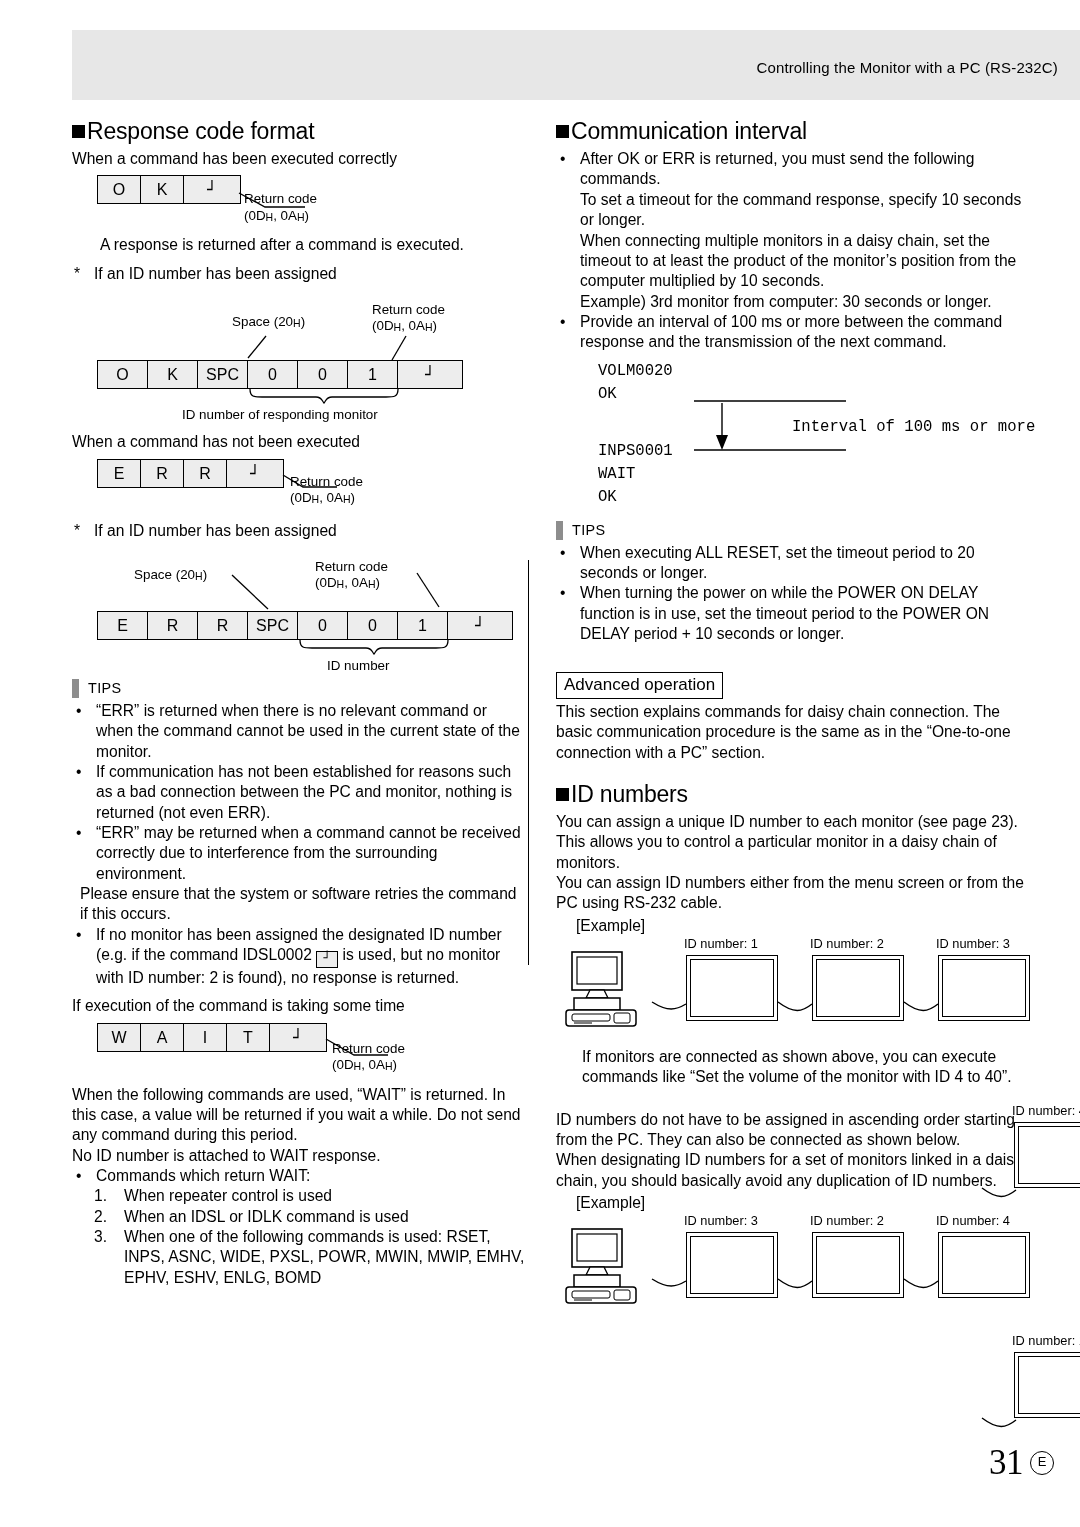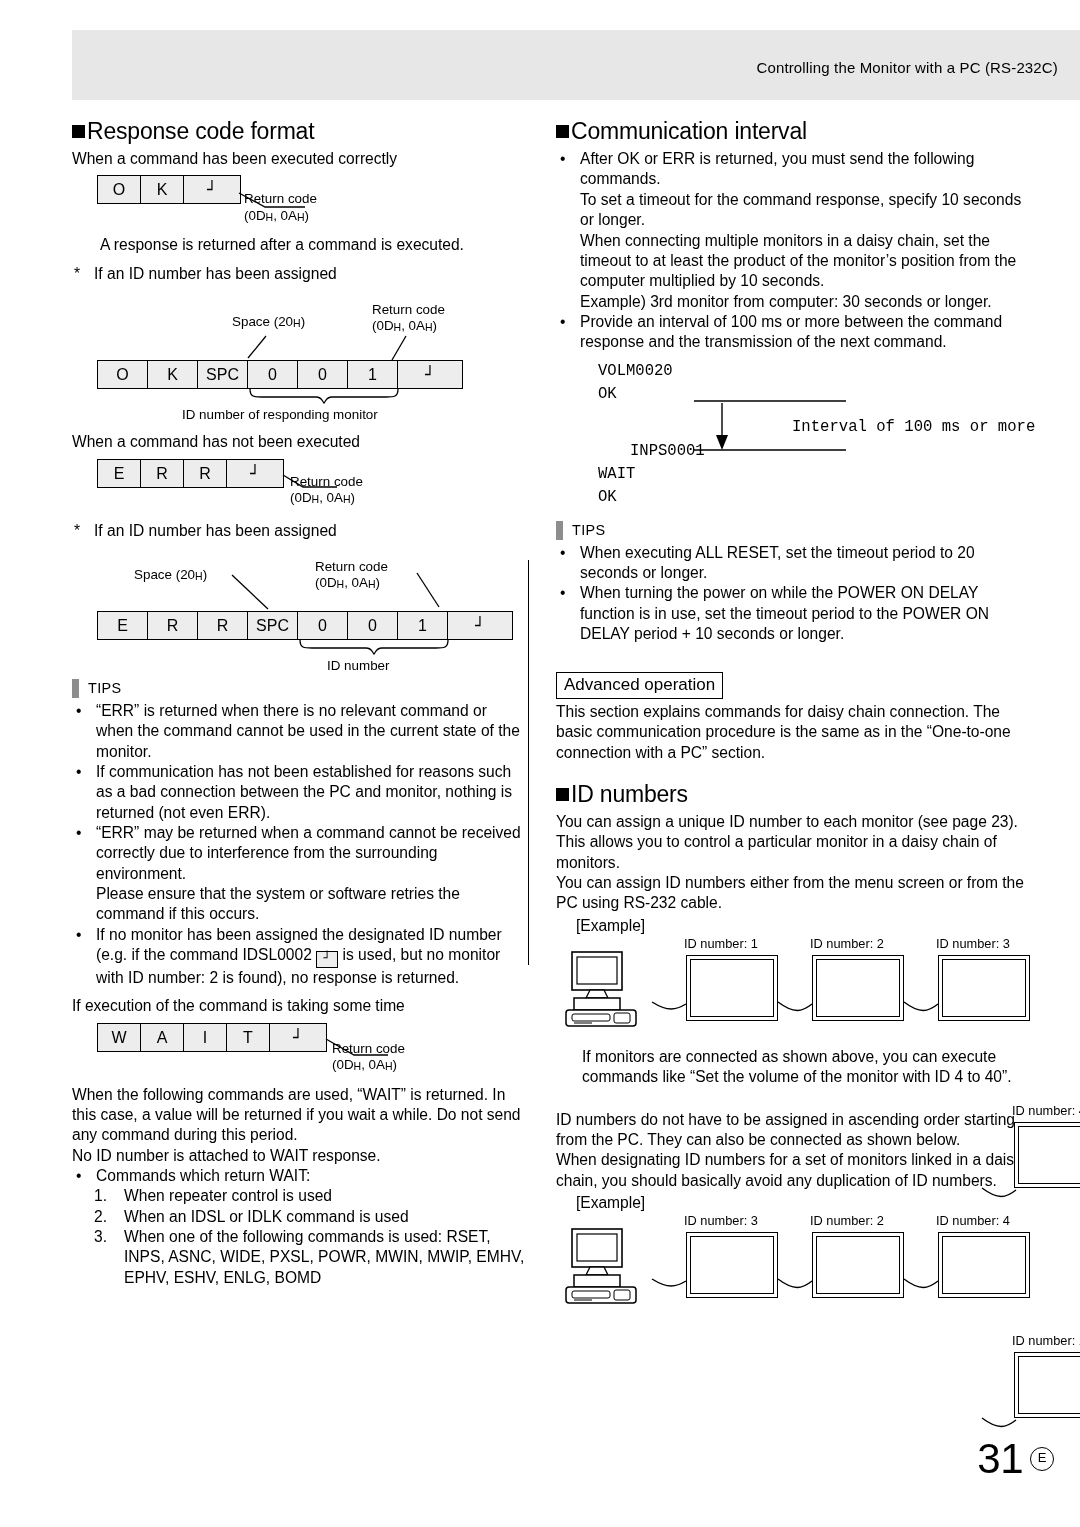--- a/index.html
+++ b/index.html
@@ -87,21 +87,21 @@
     padding:3px;
   }
   .mon i{display:block;width:100%;height:100%;border:1.3px solid #000;box-sizing:border-box;}
   svg.wires{position:absolute;left:0;top:0;overflow:visible;}
   .pc{position:absolute;left:8px;top:14px;}
 
   
   .pageno{
     position:absolute;right:26px;bottom:44px;display:flex;align-items:center;gap:7px;
   }
-  .pageno .n{font-size:42px;letter-spacing:-.5px;}
+  .pageno .n{font-size:35px;letter-spacing:-.5px;font-family:Liberation Serif, serif;}
   .pageno .e{
     width:22px;height:22px;border:1.5px solid #000;border-radius:50%;
     font-size:13px;line-height:20px;text-align:center;
   }
   .returnsym{font-family:"DejaVu Sans",sans-serif;}
   sub.h{font-size:10.5px;vertical-align:baseline;position:relative;top:1px;}
 </style>
 </head>
 <body>
 
@@ -235,21 +235,21 @@
       <div class="txt">“ERR” is returned when there is no relevant command or when the command cannot be used in the current state of the monitor.</div>
     </div>
     <div class="bul">
       <div class="dot">•</div>
       <div class="txt">If communication has not been established for reasons such as a bad connection between the PC and monitor, nothing is returned (not even ERR).</div>
     </div>
     <div class="bul">
       <div class="dot">•</div>
       <div class="txt">“ERR” may be returned when a command cannot be received correctly due to interference from the surrounding environment.</div>
     </div>
-    <p class="ptext" style="margin-left:24px;">Please ensure that the system or software retries the command if this occurs.</p>
+    <p class="ptext" style="margin-left:8px;">Please ensure that the system or software retries the command if this occurs.</p>
     <div class="bul">
       <div class="dot">•</div>
       <div class="txt">If no monitor has been assigned the designated ID number (e.g. if the command IDSL0002 <span style="display:inline-block;border:1.3px solid #000;background:#ededed;width:20px;height:15px;line-height:13px;text-align:center;font-size:12px;vertical-align:-2px;" class="returnsym">┘</span> is used, but no monitor with ID number: 2 is found), no response is returned.</div>
     </div>
 
     <div class="gap8"></div>
     <p class="ptext">If execution of the command is taking some time</p>
 
     <div class="diagram" style="height:62px;margin-top:6px;">
       <div class="frame" style="position:absolute;left:25px;top:0;">
@@ -306,21 +306,21 @@
     </div>
     <div class="bul">
       <div class="dot">•</div>
       <div class="txt">Provide an interval of 100 ms or more between the command response and the transmission of the next command.</div>
     </div>
 
     
     <div class="diagram" style="height:160px;margin-top:8px;font-family:Liberation Mono, monospace;">
       <div class="ptext" style="position:absolute;left:42px;top:0;">VOLM0020</div>
       <div class="ptext" style="position:absolute;left:42px;top:23px;">OK</div>
-      <div class="ptext" style="position:absolute;left:42px;top:80px;margin-left:32px;">INPS0001</div>
+      <div class="ptext" style="position:absolute;left:42px;top:80px;">INPS0001</div>
       <div class="ptext" style="position:absolute;left:42px;top:103px;">WAIT</div>
       <div class="ptext" style="position:absolute;left:42px;top:126px;">OK</div>
 
       <svg class="lead" width="330" height="110" style="left:138px;top:32px;">
         <line x1="0" y1="8" x2="152" y2="8" stroke="#000" stroke-width="1.4"></line>
         <line x1="0" y1="57" x2="152" y2="57" stroke="#000" stroke-width="1.4"></line>
         <line x1="28" y1="10" x2="28" y2="46" stroke="#000" stroke-width="1.4"></line>
         <path d="M28,57 L22,42 L34,42 Z" fill="#000"></path>
       </svg>
       <div class="lbl" style="left:192px;top:57px;font-size:15.6px;margin-left:44px;">Interval of 100 ms or more</div>

